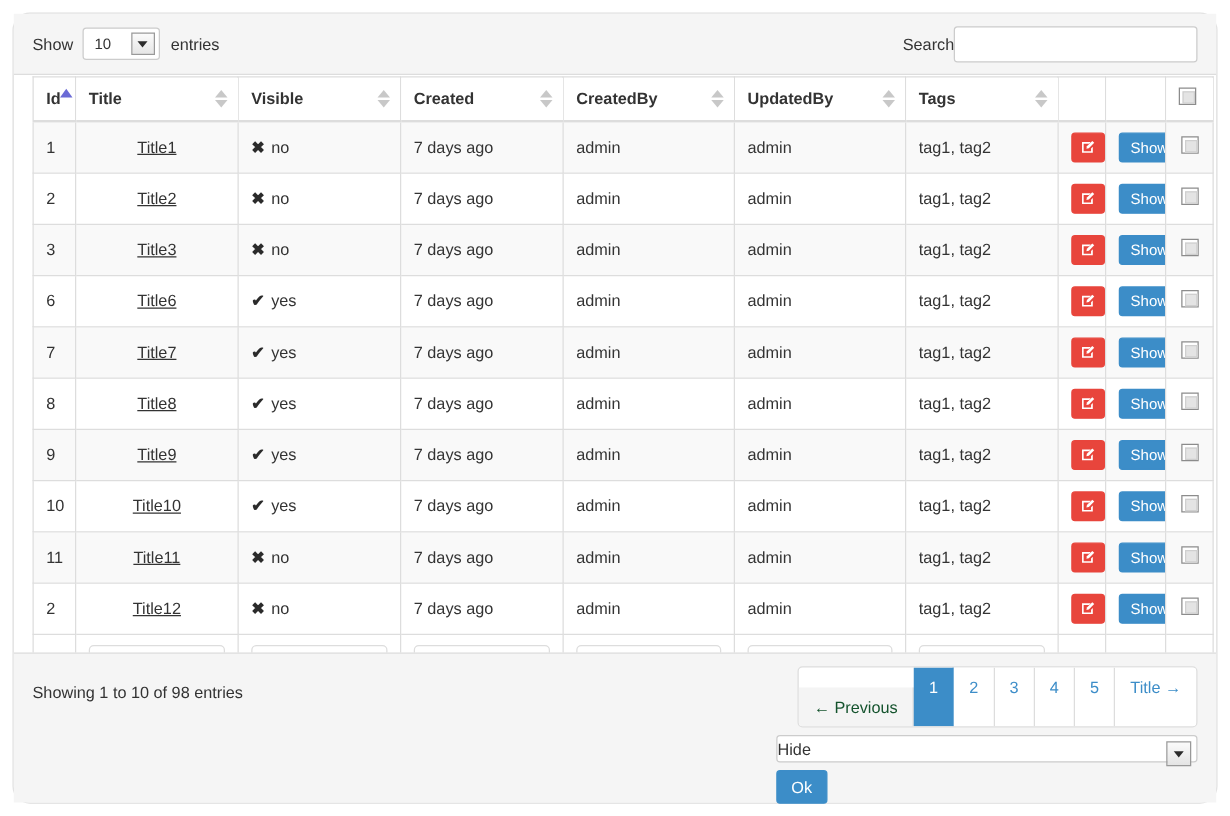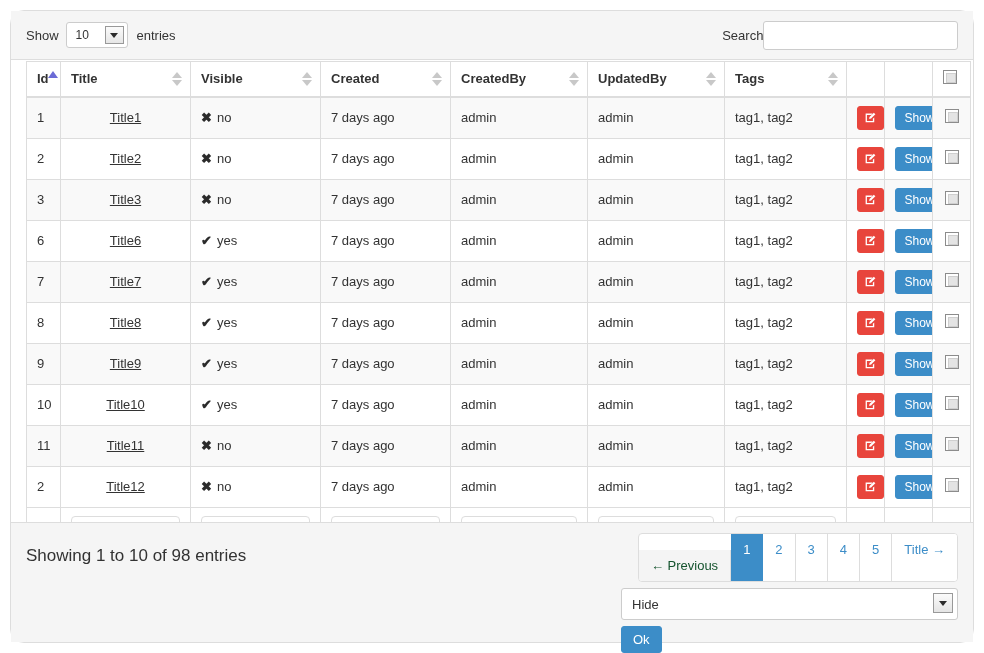--- a/index.html
+++ b/index.html
@@ -213,21 +213,21 @@
   .panel-foot {
     position: absolute;
     left: 0; right: 0; bottom: 0;
     height: 120px;
     background: #f5f5f5;
     border-top: 1px solid #dddddd;
   }
   .info-text {
     position: absolute;
     left: 15px; top: 23px;
-    font-size: 17px;
+    font-size: 13px;
     color: #333333;
   }
   .pager-area {
     position: absolute;
     right: 15px; top: 10px;
     width: 337px;
   }
   .pagination {
     display: flex;
     justify-content: flex-end;
@@ -246,27 +246,26 @@
     border-right: 1px solid #dddddd;
     cursor: pointer;
     line-height: 17px;
   }
   .pg:last-child { border-right: none; }
   .pg.disabled { color: #14532d; background: #f4f4f4; cursor: default; margin-top: 16px; }
   .pg.active { background: #3c8dc8; color: #ffffff; border-right-color: #3c8dc8; }
 
   .hide-select {
     margin-top: 6px;
-    width: 337px; height: 32px;
+    width: 337px; height: 22px;
     background: #ffffff;
     border: 1px solid #cccccc;
     border-radius: 3px;
     position: relative;
     display: flex; align-items: center;
-    padding-left: 10px;
     font-size: 13px; color: #333;
   }
   .hide-select .arrow-btn2 {
     position: absolute; right: 4px; top: 4px;
     width: 20px; height: 20px;
     border: 1px solid #999;
     background: linear-gradient(#fbfbfb,#e4e4e4);
     display: flex; align-items: center; justify-content: center;
   }
   .btn-ok {

